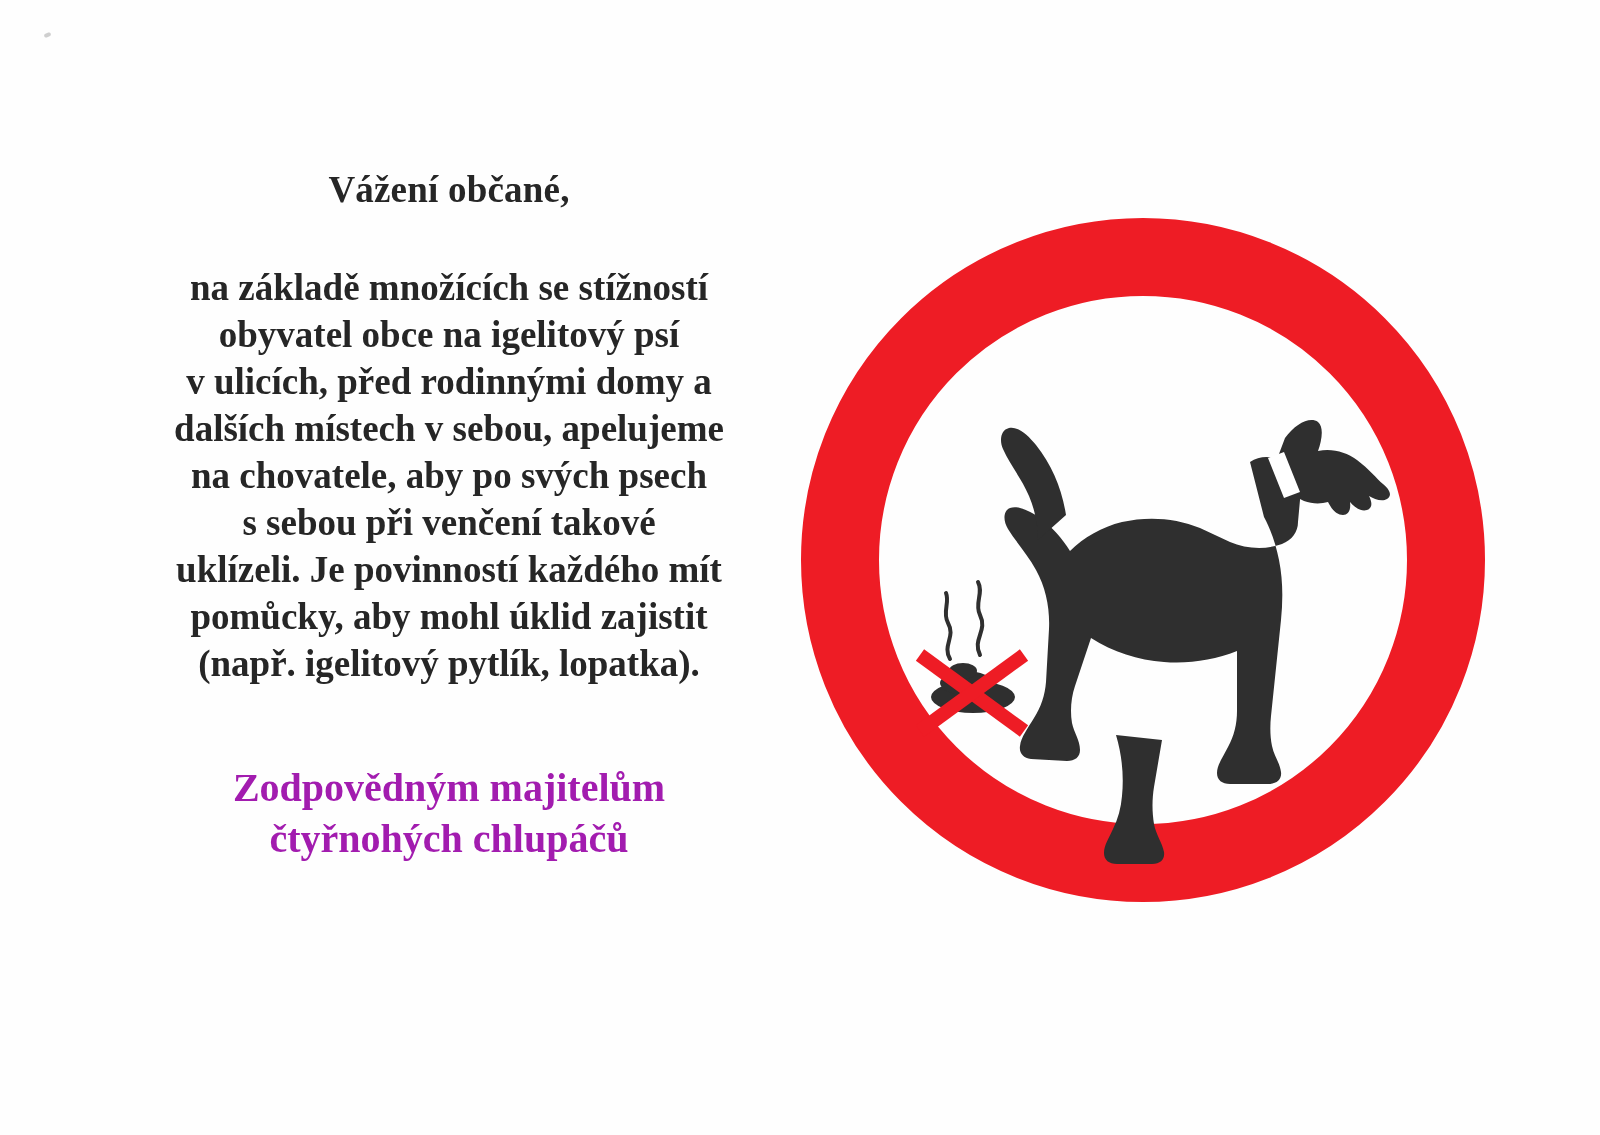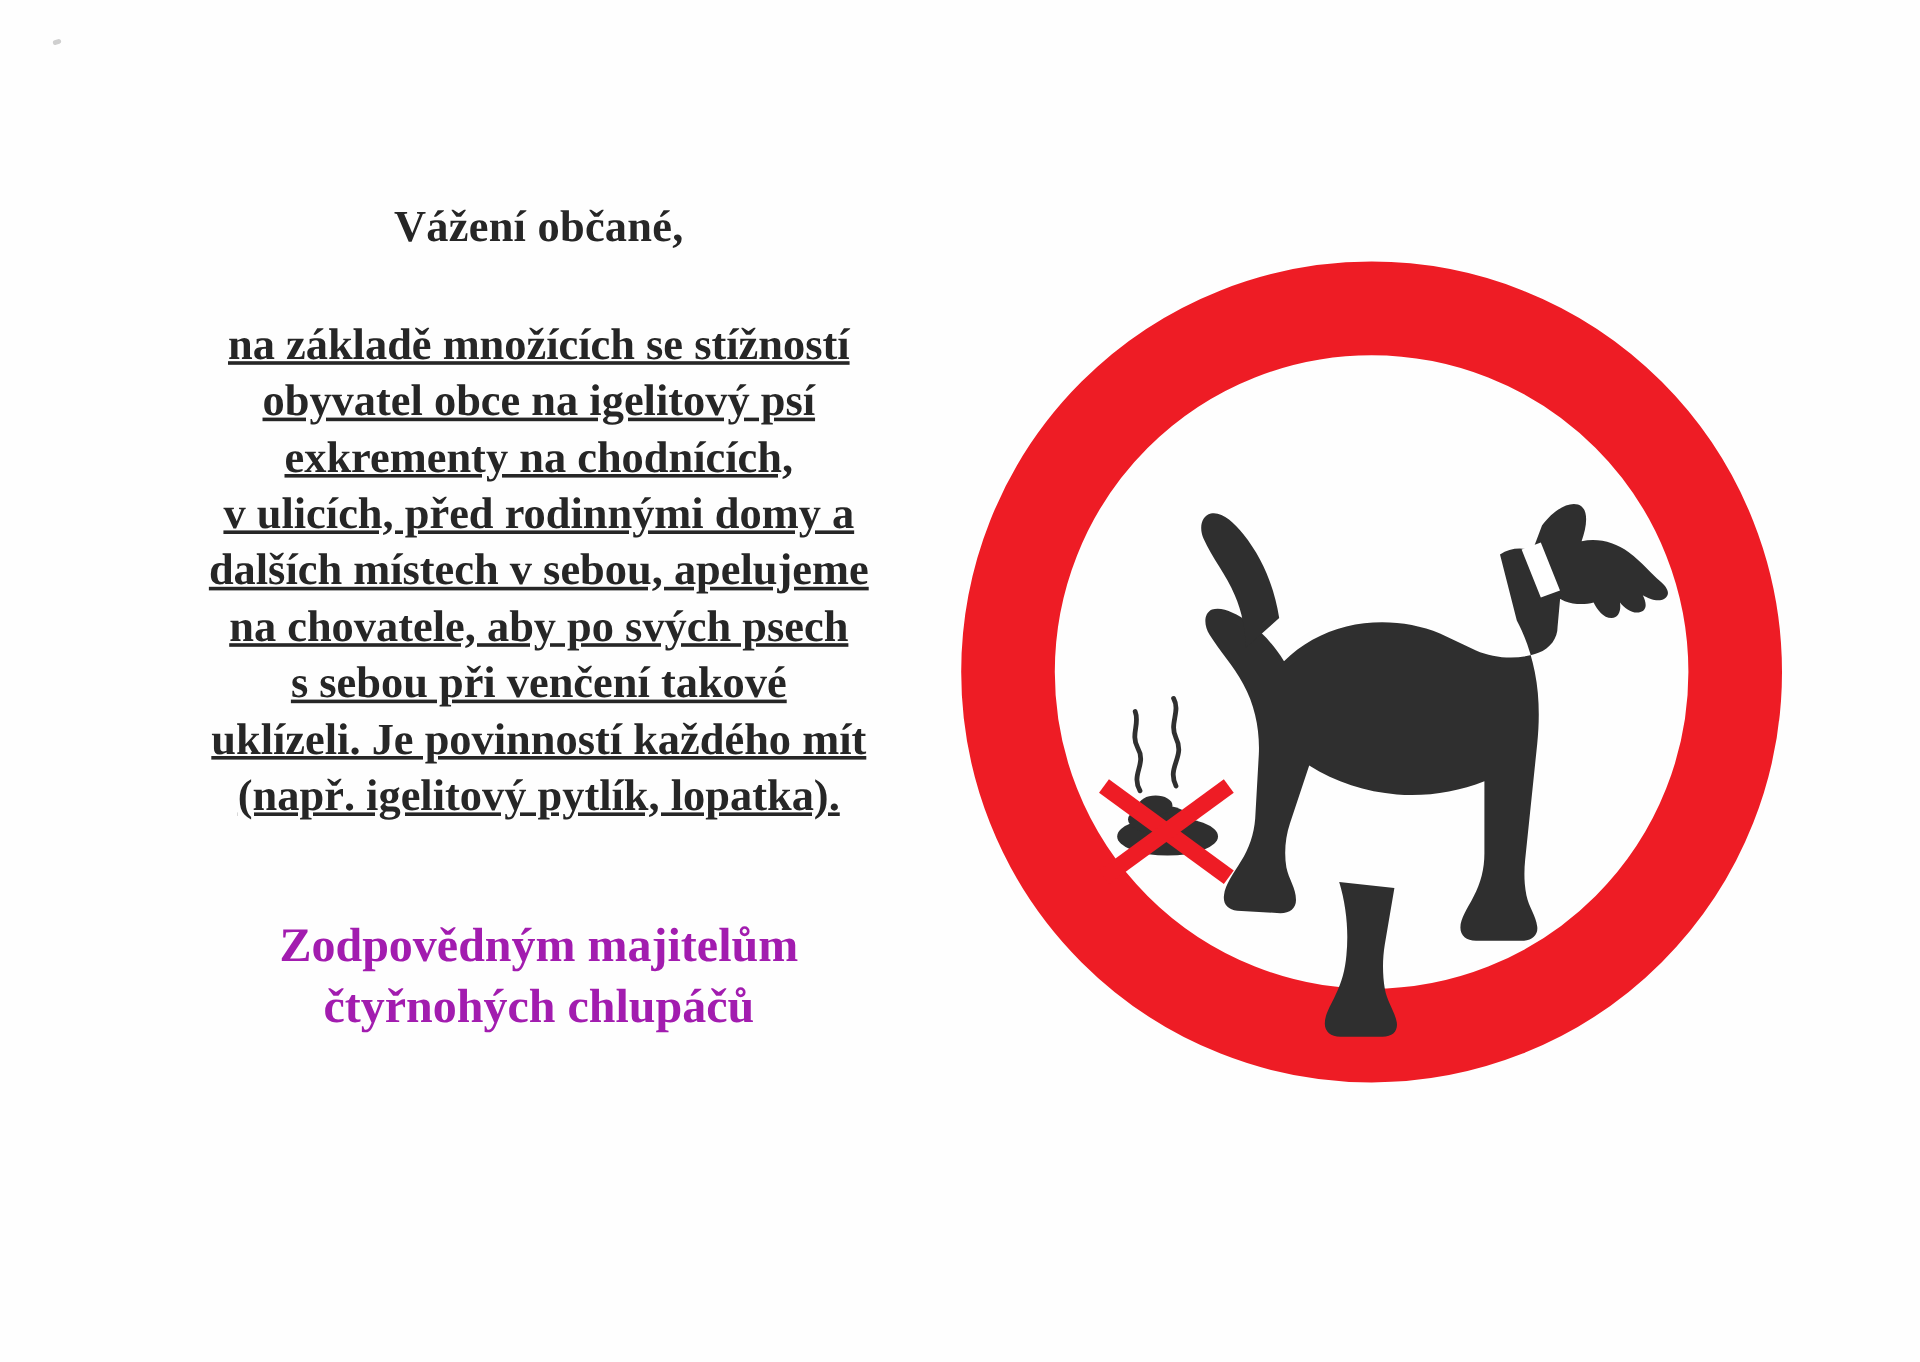--- a/index.html
+++ b/index.html
@@ -51,21 +51,20 @@
     text-align: center;
     color: #262626;
   }
 
   .body-text {
     font-weight: bold;
     font-size: 37px;
     line-height: 1.27;
     margin: 0;
     color: #262626;
-    text-decoration: underline;
   }
   .body-text .line {
     display: block;
     white-space: nowrap;
   }
 
   .thanks {
     margin: 74px 0 0 0;
     font-weight: bold;
     font-size: 40px;
@@ -97,26 +96,26 @@
 
   <div class="scan-speck"></div>
 
   <div class="text-column">
 
     <p class="salutation">Vážení občané,</p>
 
     <div class="body-text">
       <span class="line">na základě množících se stížností</span>
       <span class="line">obyvatel obce na igelitový psí</span>
-      <span class="line">exkrementy na chodnících,</span>
       <span class="line">v ulicích, před rodinnými domy a</span>
       <span class="line">dalších místech v sebou, apelujeme</span>
       <span class="line">na chovatele, aby po svých psech</span>
       <span class="line">s sebou při venčení takové</span>
       <span class="line">uklízeli. Je povinností každého mít</span>
+      <span class="line">pomůcky, aby mohl úklid zajistit</span>
       <span class="line">(např. igelitový pytlík, lopatka).</span>
     </div>
 
     <div class="thanks">
       <span class="line">Zodpovědným majitelům</span>
       <span class="line">čtyřnohých chlupáčů</span>
     </div>
 
   </div>
 

